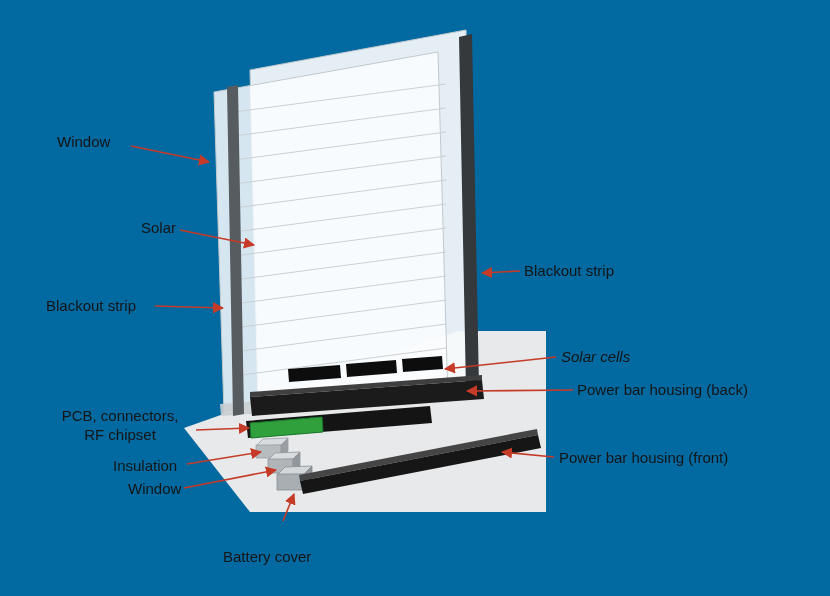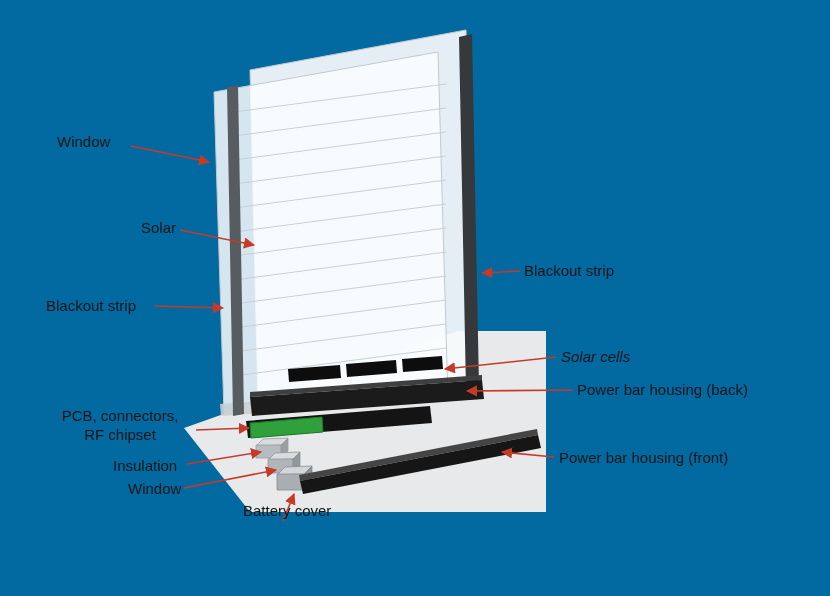--- a/index.html
+++ b/index.html
@@ -23,21 +23,21 @@
   
   #lbl-window{left:57px;top:133px;}
   #lbl-film{left:141px;top:219px;}
   #lbl-blackout-left{left:46px;top:297px;}
   #lbl-blackout-right{left:524px;top:262px;}
   #lbl-solar{left:561px;top:348px;font-style:italic;}
   #lbl-pbb{left:577px;top:381px;}
   #lbl-pcb{left:40px;top:407px;width:160px;}
   #lbl-insulation{left:113px;top:457px;}
   #lbl-battery{left:128px;top:480px;}
-  #lbl-battery-cover{left:223px;top:502px;margin-left:20px;}
+  #lbl-battery-cover{left:223px;top:548px;}
   #lbl-pbf{left:559px;top:449px;}
 </style>
 </head>
 <body>
 
 <div class="stage">
 
   <svg width="830" height="596" viewBox="0 0 830 596">
     <defs>
       <marker id="arrowhead" viewBox="0 0 10 10" refX="9" refY="5" markerWidth="7" markerHeight="7" orient="auto-start-reverse">

